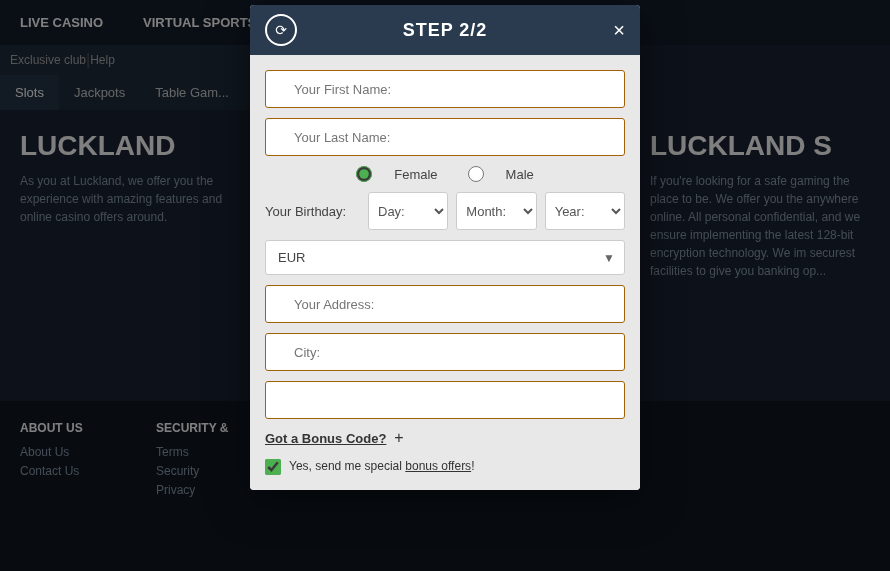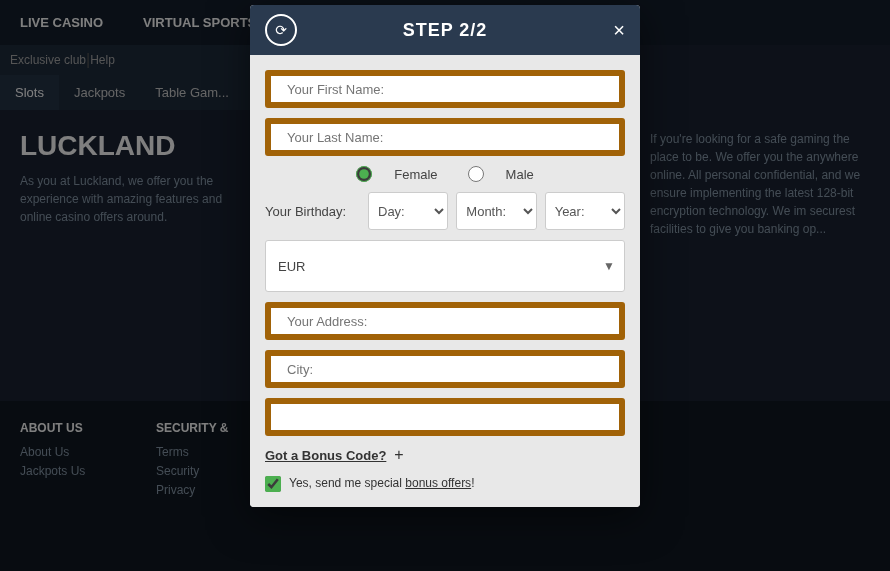--- a/index.html
+++ b/index.html
@@ -220,22 +220,22 @@
       padding: 15px;
       background: #e8e8e8;
       display: flex;
       flex-direction: column;
       gap: 10px;
     }
 
     .form-input {
       width: 100%;
       height: 38px;
-      padding: 0 16px;
-      border: 6px solid #a16207;
+      padding: 0 28px;
+      border: 1px solid #a16207;
       border-radius: 3px;
       font-size: 13px;
       color: #aaa;
       background: #fff;
       outline: none;
     }
 
     .radio-group {
       display: flex;
       justify-content: center;
@@ -279,21 +279,21 @@
       font-size: 13px;
       color: #555;
       background: #fff;
       padding: 0 5px;
       outline: none;
       cursor: pointer;
     }
 
     .currency-select {
       width: 100%;
-      height: 52px;
+      height: 35px;
       padding: 0 12px;
       border: 1px solid #ccc;
       border-radius: 3px;
       font-size: 13px;
       color: #444;
       background: #fff;
       outline: none;
       cursor: pointer;
       appearance: none;
       -webkit-appearance: none;
@@ -382,28 +382,29 @@
     <div class="bg-tab">Jackpots</div>
     <div class="bg-tab">Table Gam...</div>
   </div>
 
   <div class="bg-hero-left">
     <div class="bg-hero-title">LUCKLAND</div>
     <div class="bg-hero-text">As you at Luckland, we offer you the experience with amazing features and online casino offers around.</div>
   </div>
 
   <div class="bg-hero-right">
+    <div class="bg-hero-title-right">LUCKLAND S</div>
     <div class="bg-hero-text-right">If you're looking for a safe gaming the place to be. We offer you the anywhere online. All personal confidential, and we ensure implementing the latest 128-bit encryption technology. We im securest facilities to give you banking op...</div>
   </div>
 
   <div class="bg-footer">
     <div class="footer-col">
       <div class="footer-col-title">ABOUT US</div>
       <div class="footer-col-link">About Us</div>
-      <div class="footer-col-link">Jackpots Us</div>
+      <div class="footer-col-link">Contact Us</div>
     </div>
     <div class="footer-col">
       <div class="footer-col-title">SECURITY &amp;</div>
       <div class="footer-col-link">Terms</div>
       <div class="footer-col-link">Security</div>
       <div class="footer-col-link">Privacy</div>
     </div>
     <div class="footer-col">
       <div class="footer-col-title">ED</div>
     </div>

